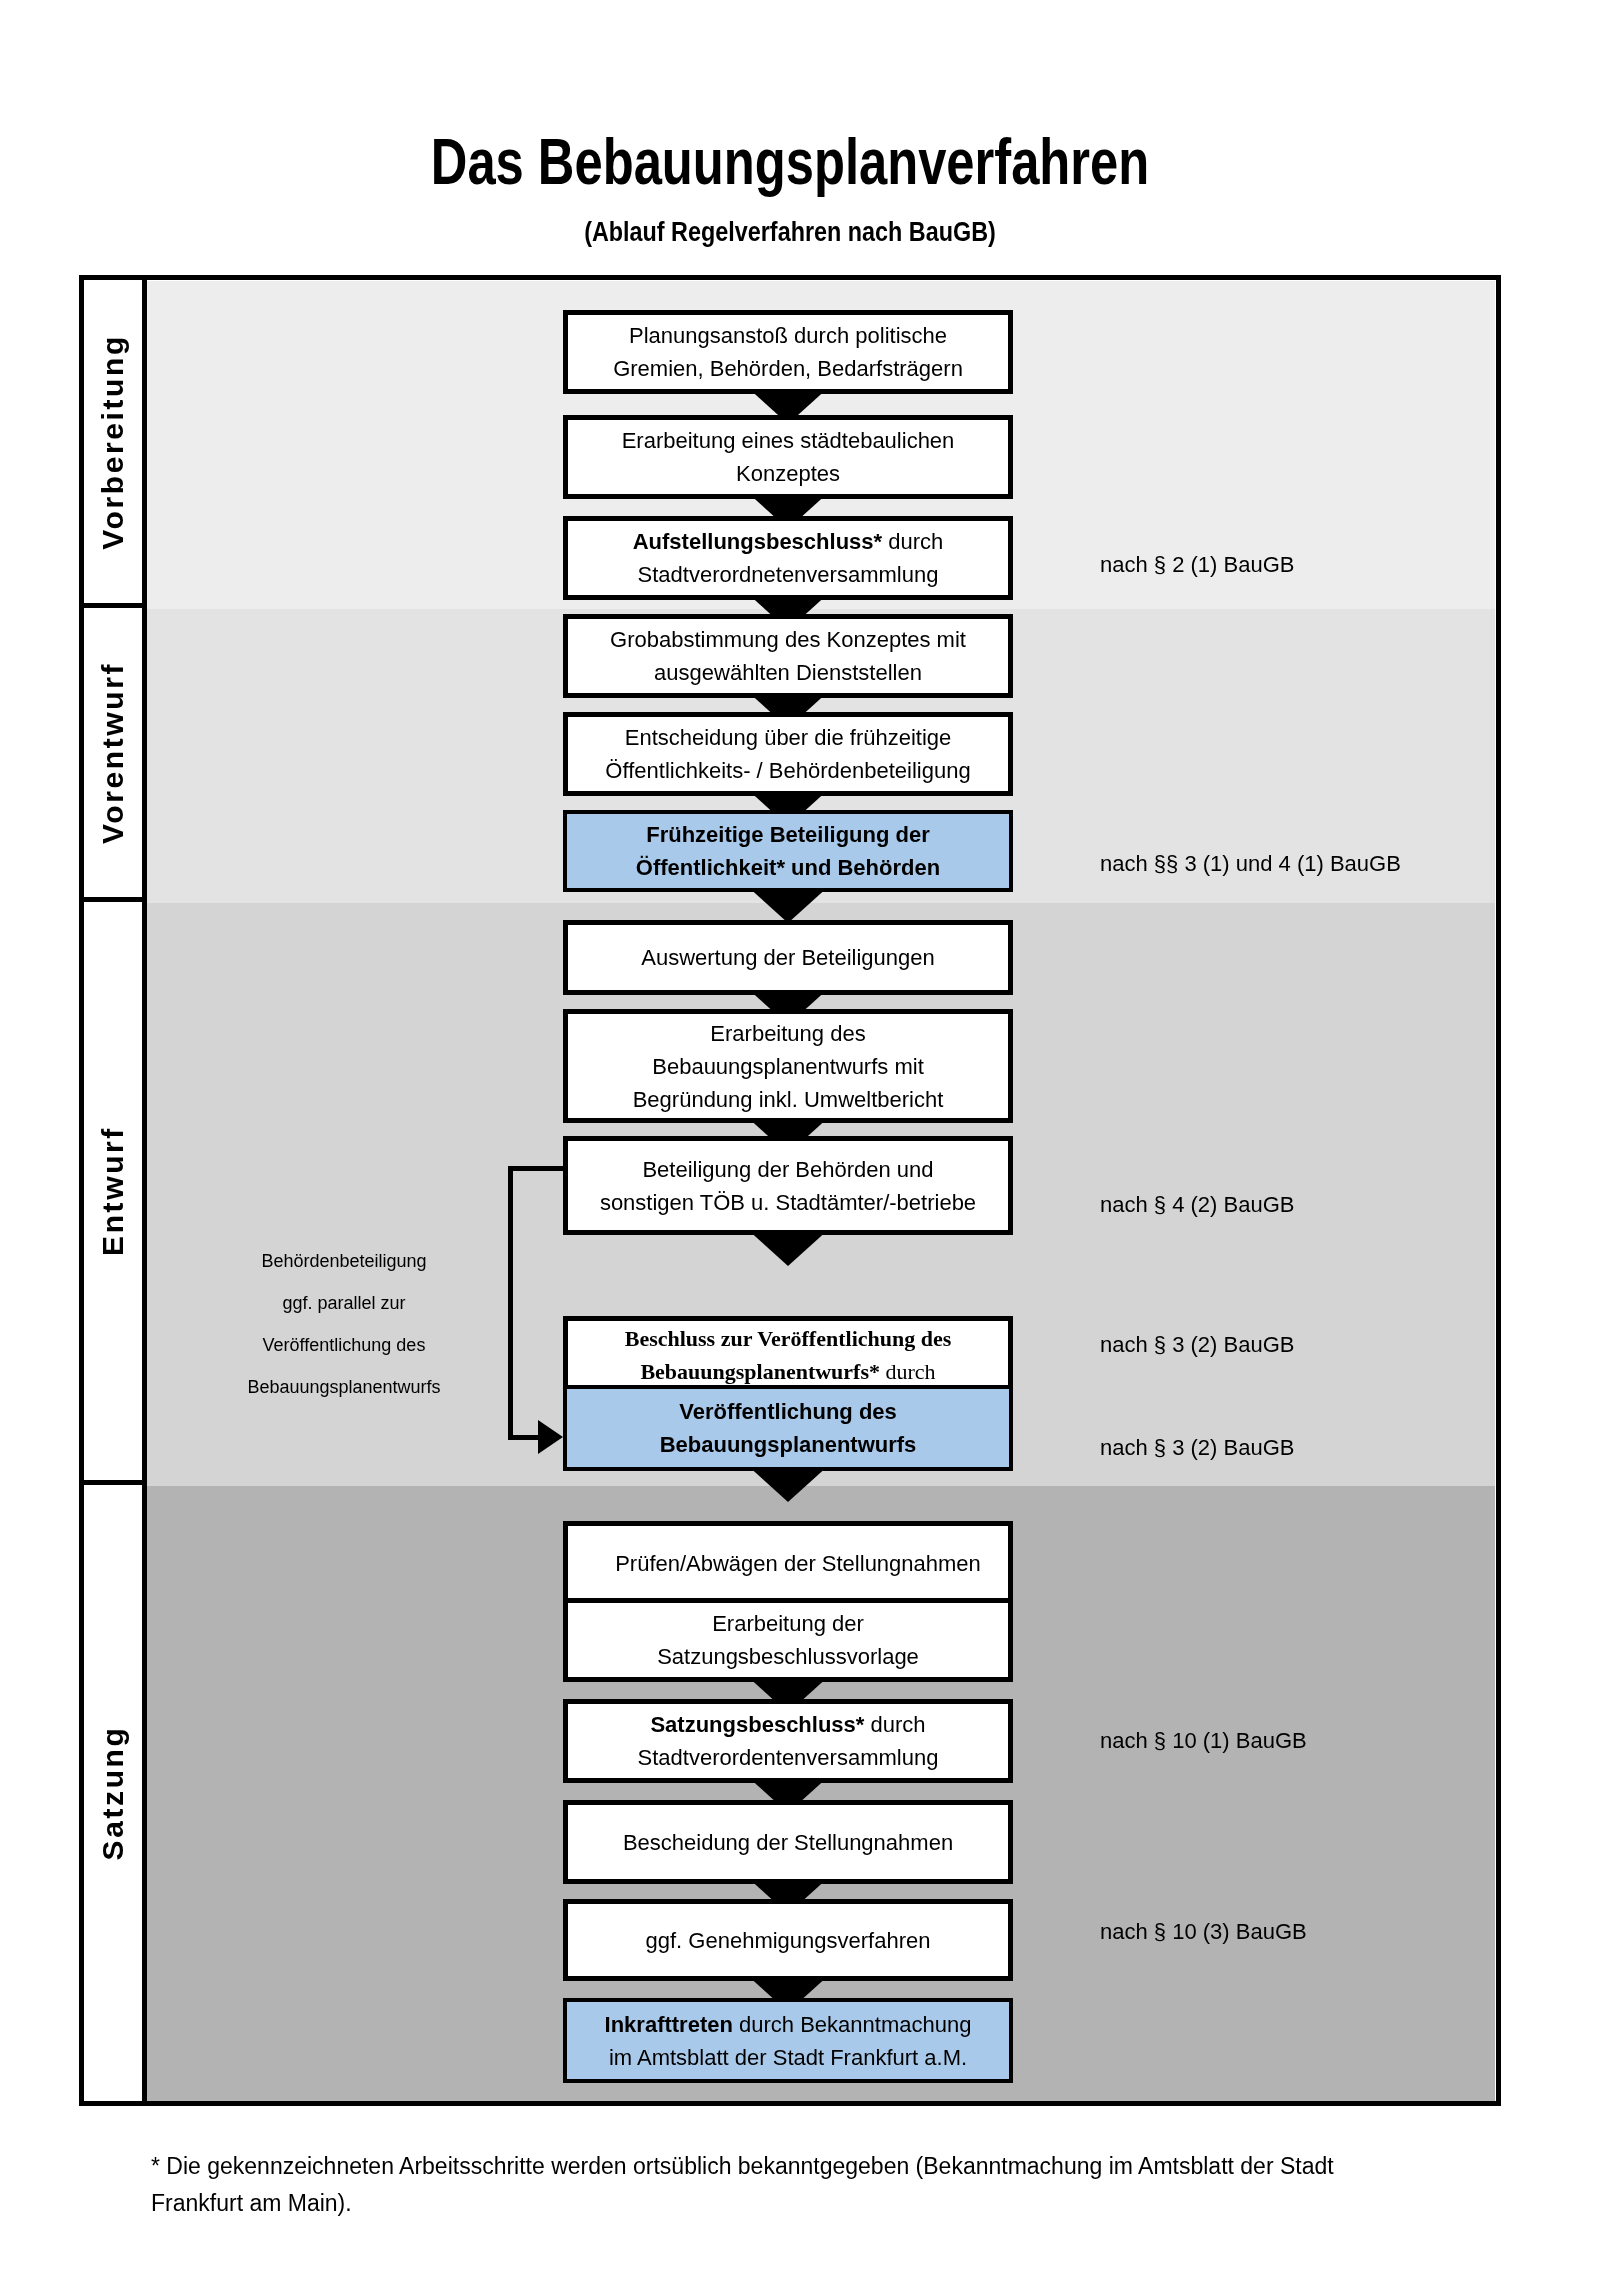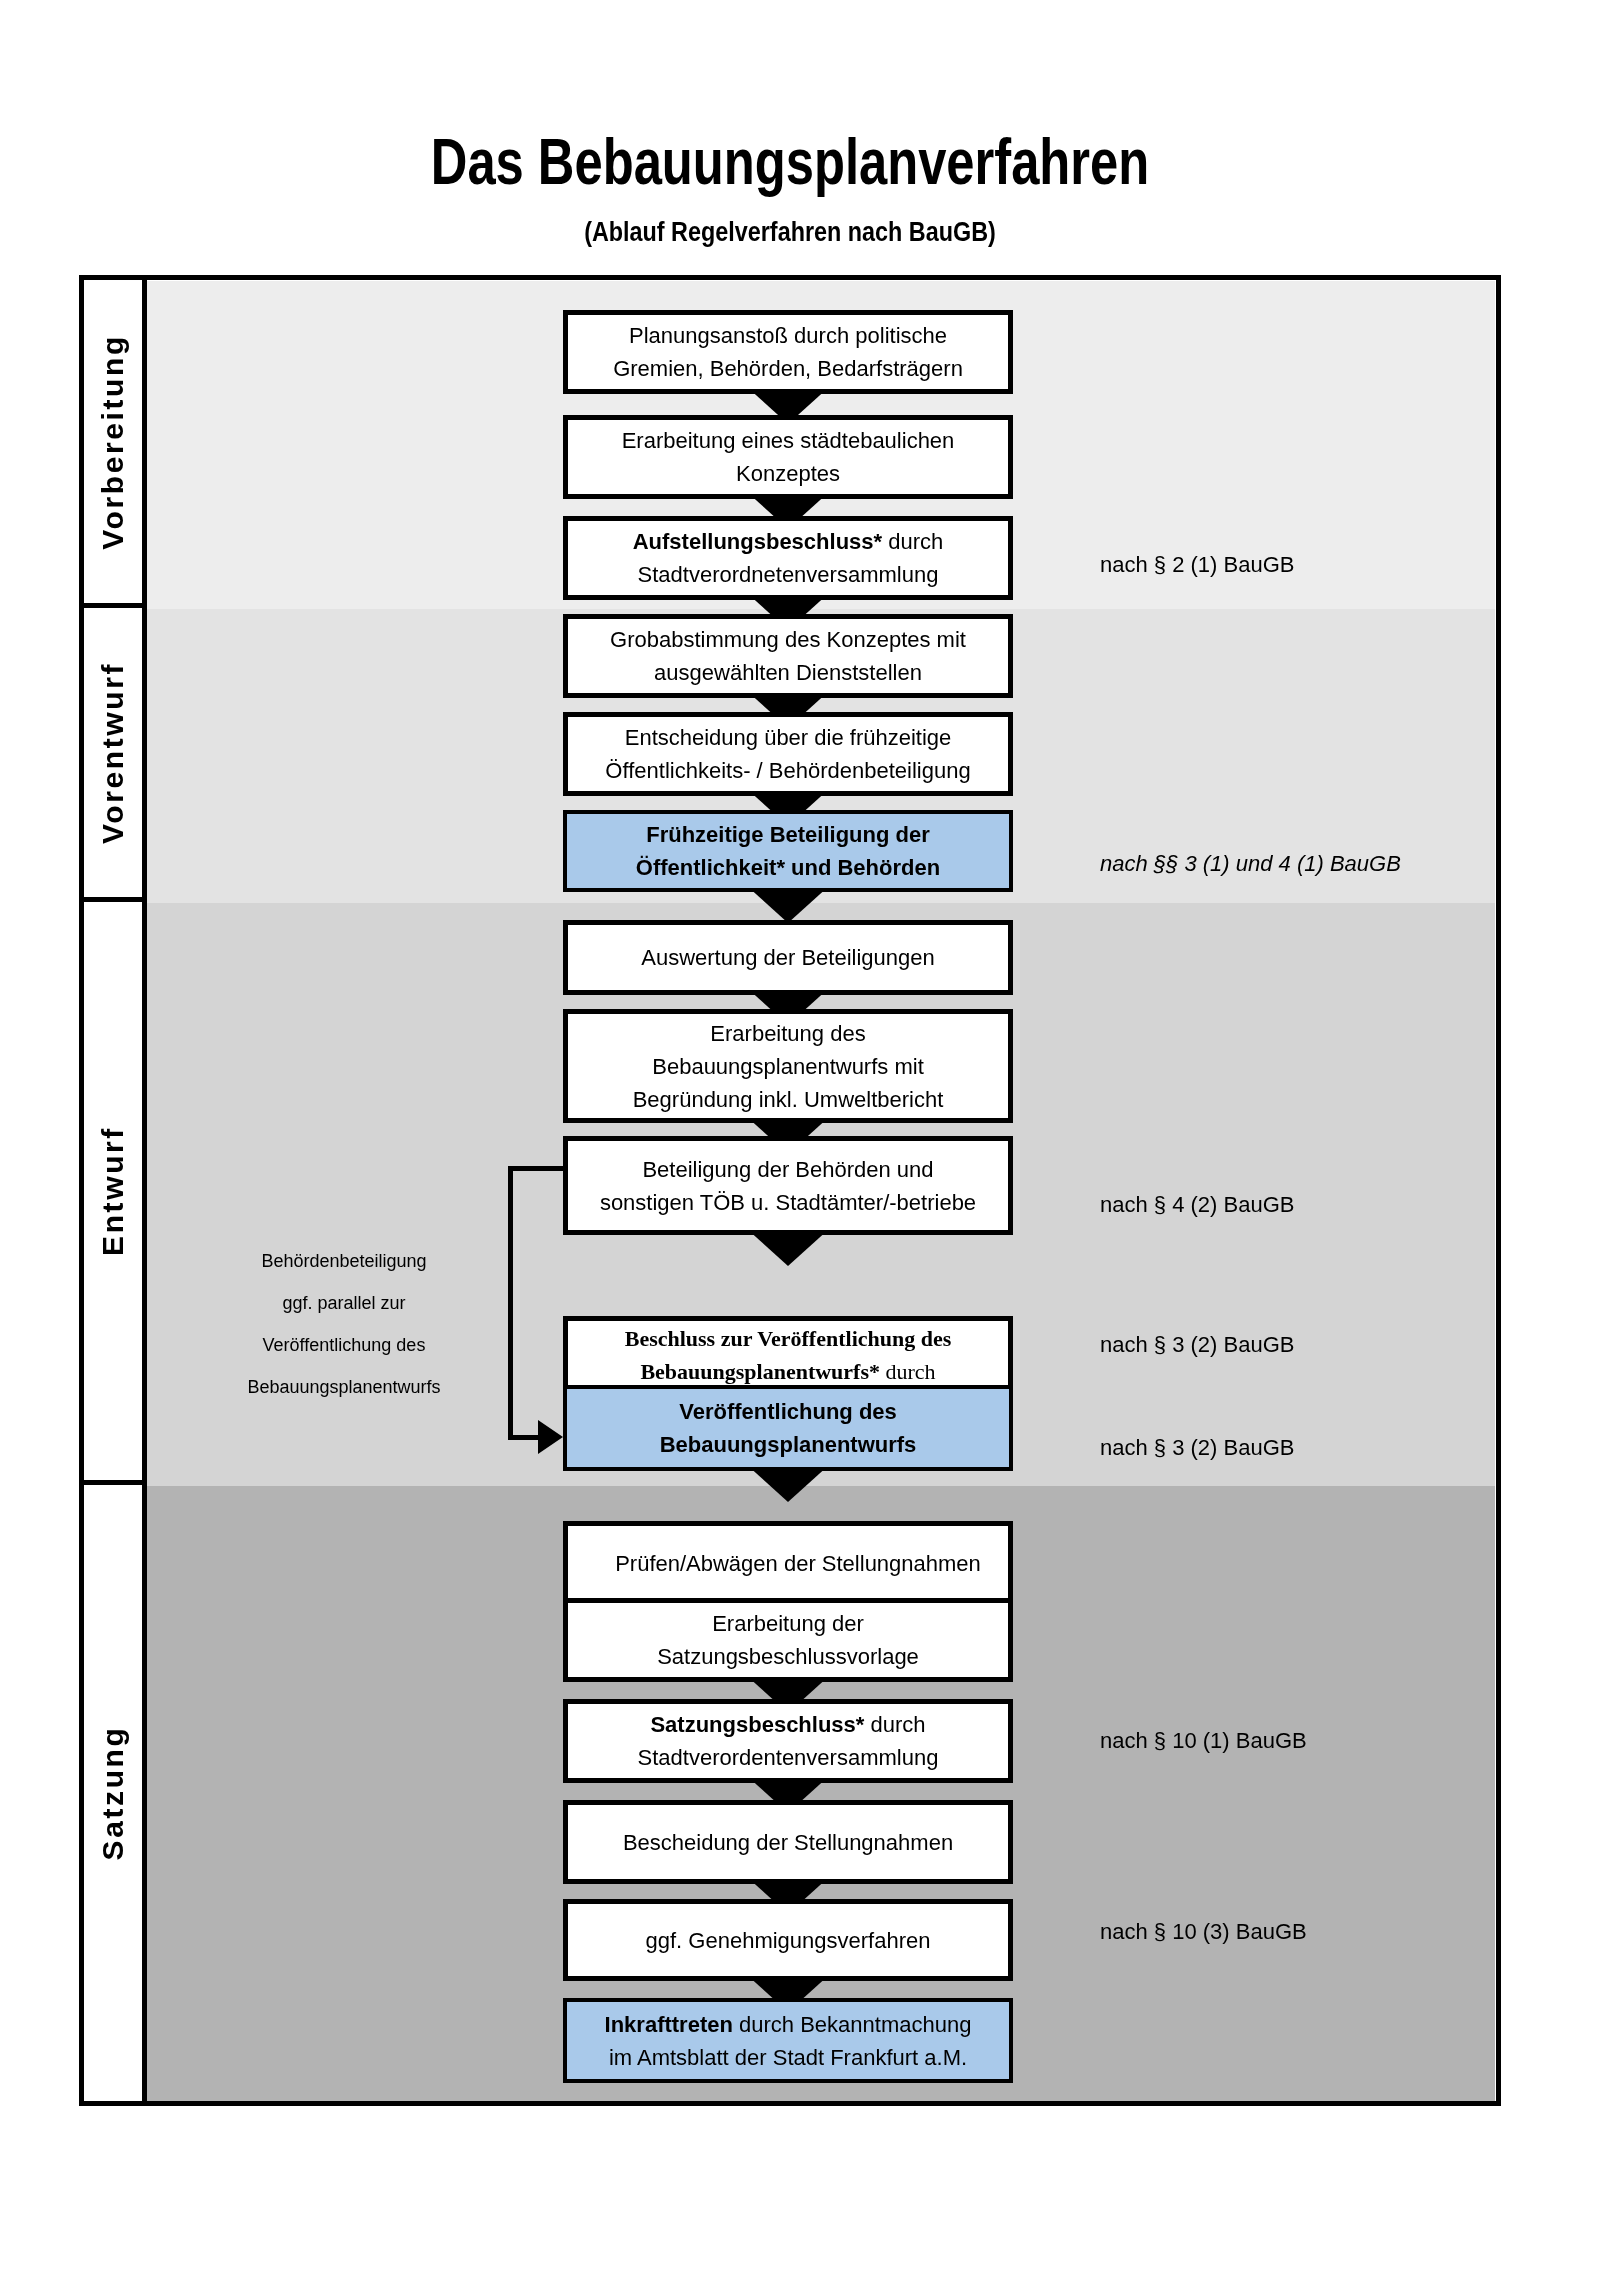--- a/index.html
+++ b/index.html
@@ -179,34 +179,38 @@
         <div class="line"><span>ggf. Genehmigungsverfahren</span></div>
       </div>
       <div class="step" style="top: 1998px; height: 85px; background: rgb(169, 201, 234); border-width: 4.6px;">
         <div class="line"><span class="b">Inkrafttreten</span><span> durch Bekanntmachung</span></div>
         <div class="line"><span>im Amtsblatt der Stadt Frankfurt a.M.</span></div>
       </div>
     </div>
 
   <div id="annotations">
       <div class="annotation" style="top: 549px;">nach § 2 (1) BauGB</div>
-      <div class="annotation" style="top: 848px; font-style: italic;">nach §§ 3 (1) und 4 (1) BauGB</div>
+      <div class="annotation" style="top: 848px;">nach §§ 3 (1) und 4 (1) BauGB</div>
       <div class="annotation" style="top: 1189px;">nach § 4 (2) BauGB</div>
       <div class="annotation" style="top: 1329px;">nach § 3 (2) BauGB</div>
       <div class="annotation" style="top: 1432px;">nach § 3 (2) BauGB</div>
       <div class="annotation" style="top: 1725px;">nach § 10 (1) BauGB</div>
       <div class="annotation" style="top: 1916px;">nach § 10 (3) BauGB</div>
     </div>
 
   <div class="side-note">
       <div>Behördenbeteiligung</div>
       <div>ggf. parallel zur</div>
       <div>Veröffentlichung des</div>
       <div>Bebauungsplanentwurfs</div>
     </div>
   <div class="conn" style="left:508px; top:1166px; width:60px; height:5.2px;"></div>
   <div class="conn" style="left:508px; top:1166px; width:5.2px; height:274px;"></div>
   <div class="conn" style="left:508px; top:1435px; width:33px; height:5.2px;"></div>
   <div class="conn-arrowhead" style="left:538px; top:1420px;"></div>
 
+  <div class="footnote">
+      <div>* Die gekennzeichneten Arbeitsschritte werden ortsüblich bekanntgegeben (Bekanntmachung im Amtsblatt der Stadt</div>
+      <div>Frankfurt am Main).</div>
+    </div>
 
 </div>
 
 
 </body></html>

